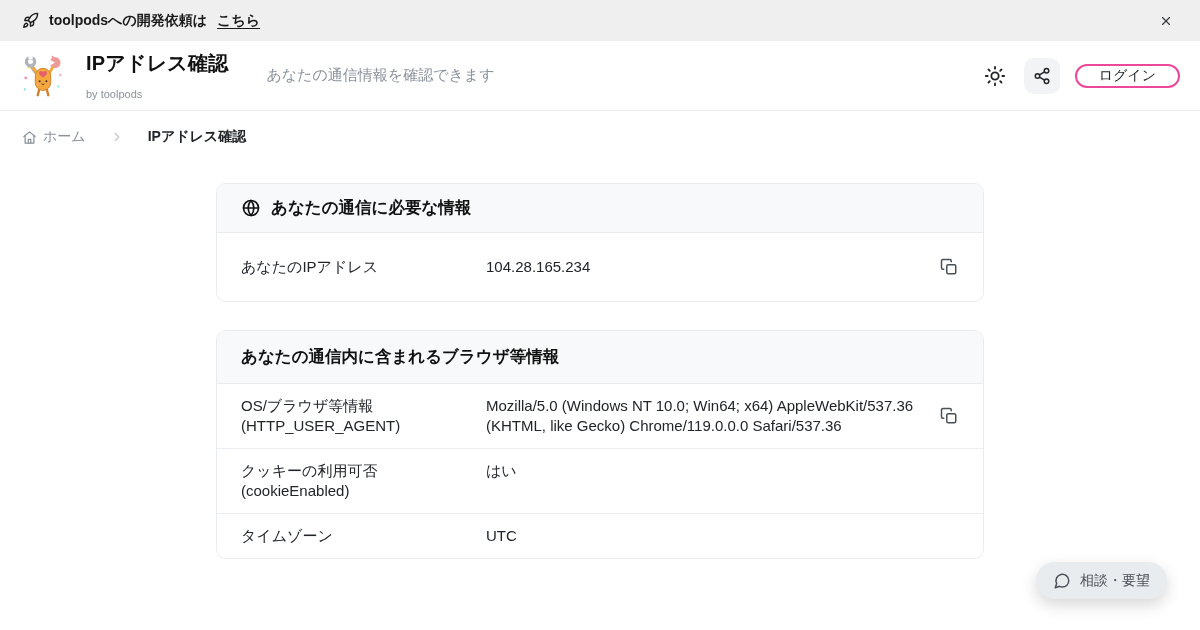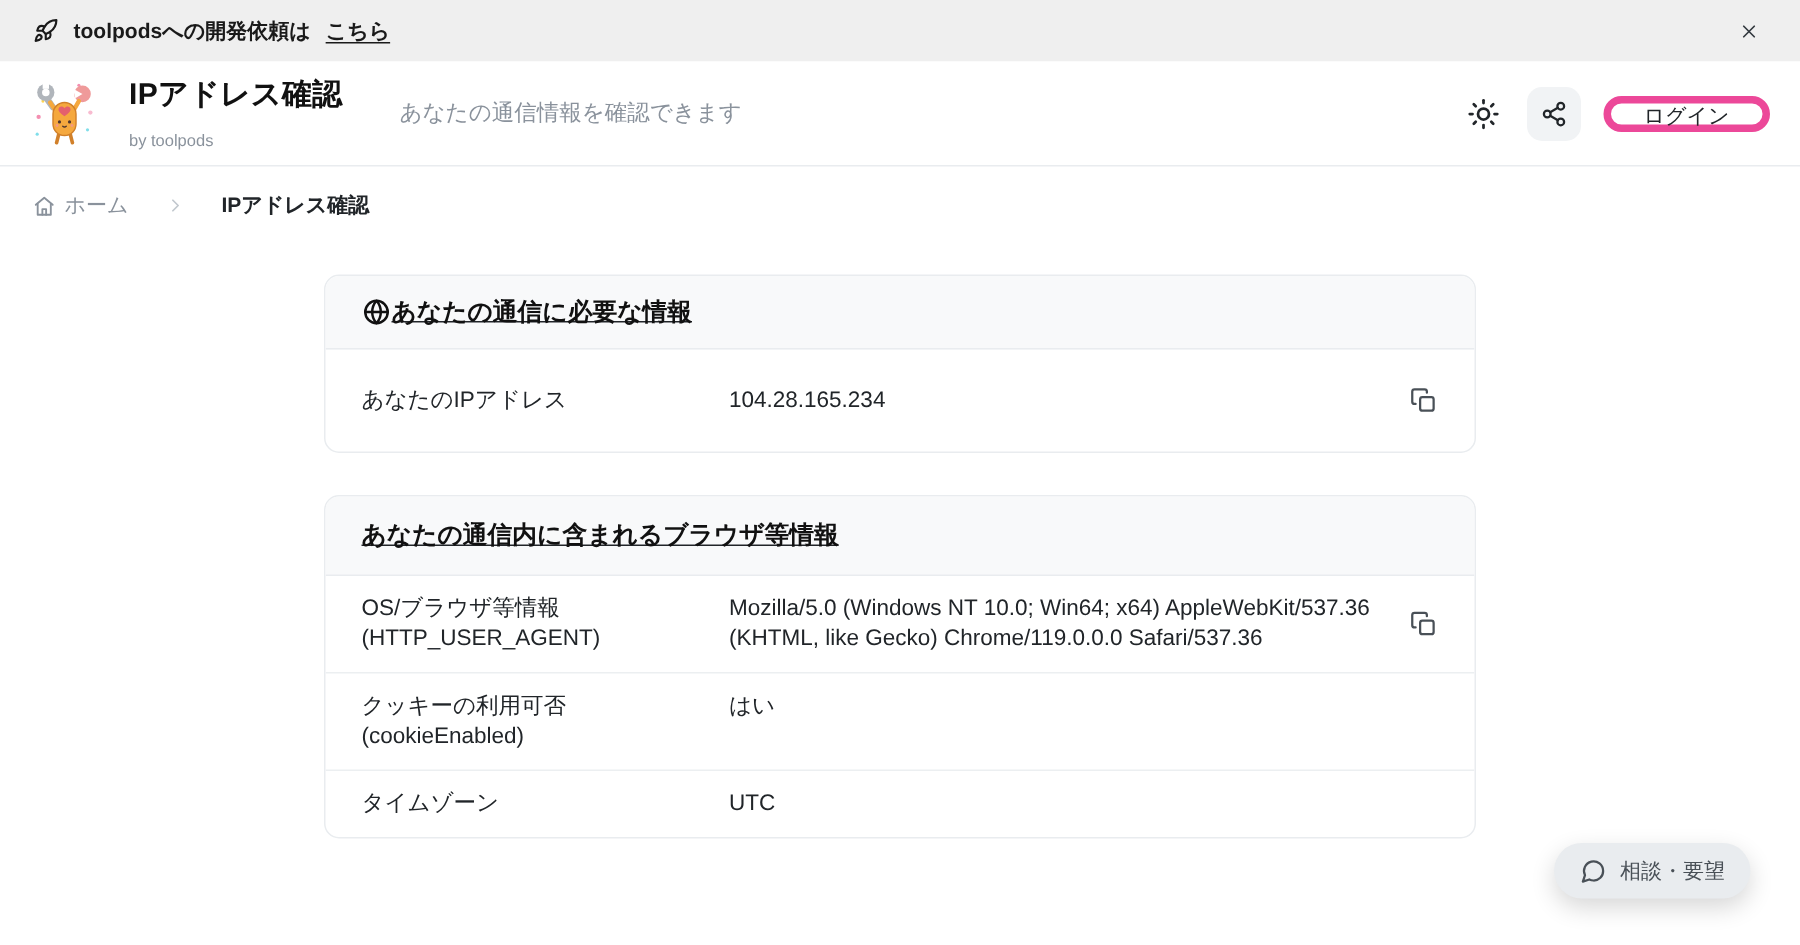--- a/index.html
+++ b/index.html
@@ -41,21 +41,21 @@
   .header-right { margin-left:auto; display:flex; align-items:center; gap:15px; }
   .icon-btn {
     background:none; border:0; width:28px; height:28px; color:#212529;
     display:flex; align-items:center; justify-content:center; cursor:pointer;
   }
   .share-btn {
     width:36px; height:36px; background:#f1f3f5; border:0; border-radius:10px;
     display:flex; align-items:center; justify-content:center; color:#212529; cursor:pointer;
   }
   .login-btn {
-    height:24px; padding:0 22px; background:#fff; border:5px solid #ec4899;
+    height:24px; padding:0 22px; background:#fff; border:2px solid #ec4899;
     border-radius:18px; font-size:14px; color:#212529; cursor:pointer;
     font-family:inherit;
   }
 
   
   .breadcrumb {
     display:flex; align-items:center; gap:24px;
     padding:17px 22px 0; font-size:14px; color:#8a929c;
   }
   .crumb-home { display:flex; align-items:center; gap:6px; cursor:pointer; color:#8a929c; }
@@ -63,21 +63,21 @@
   .crumb-current { color:#212529; font-weight:600; }
 
   
   .main { width:768px; margin:37px auto 0; }
   .card {
     border:1px solid #e9ecef; border-radius:10px; background:#fff; overflow:hidden;
   }
   .card + .card { margin-top:28px; }
   .card-header {
     background:#f8f9fa; border-bottom:1px solid #e9ecef;
-    padding:13px 24px; display:flex; align-items:center; text-decoration:underline;
+    padding:13px 24px; display:flex; align-items:center; gap:10px;
   }
   .card2 .card-header { padding:15px 24px; }
   .card-title { font-size:16.5px; font-weight:700; color:#111; }
   .globe { color:#111; flex:none; }
 
   .row {
     display:flex; align-items:flex-start;
     padding:12px 24px; font-size:15px; position:relative;
   }
   .row + .row { border-top:1px solid #eceff1; }

